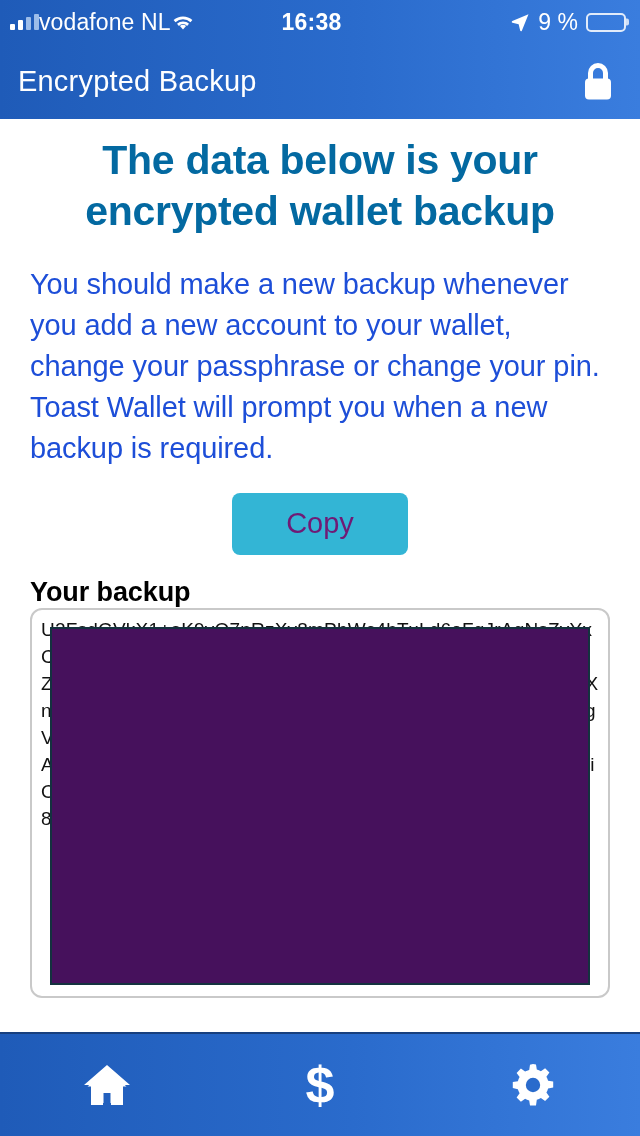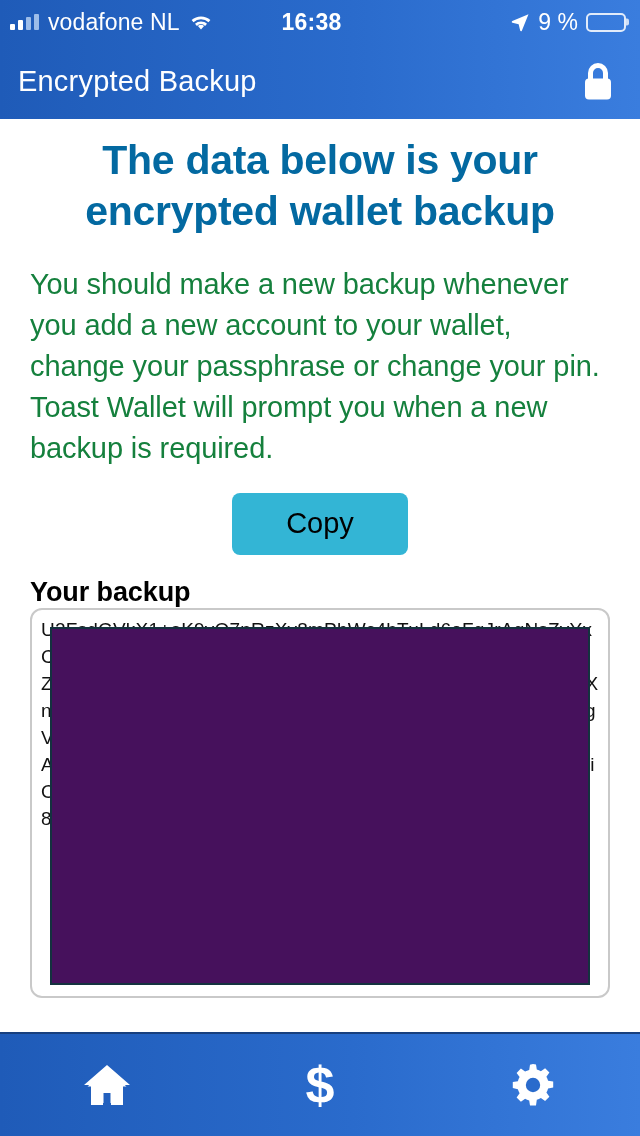--- a/index.html
+++ b/index.html
@@ -28,21 +28,20 @@
     background: linear-gradient(to right, #1f5bb8 0%, #2a6bcc 55%, #3a7dde 100%);
     display: flex;
     align-items: center;
     padding: 0 14px 0 10px;
     color: #ffffff;
     position: relative;
   }
   .status-left {
     display: flex;
     align-items: center;
-    gap: 9px;
   }
   .signal-bars {
     display: flex;
     align-items: flex-end;
     gap: 3px;
     height: 16px;
   }
   .signal-bars i {
     display: block;
     width: 5px;
@@ -152,34 +151,34 @@
     font-weight: bold;
     color: #0369a1;
     text-align: center;
     letter-spacing: -0.3px;
     margin-bottom: 26px;
   }
 
   .body-copy {
     font-size: 29px;
     line-height: 1.42;
-    color: #15803d;
+    color: #1d4ed8;
     text-align: left;
     letter-spacing: -0.1px;
     margin-bottom: 24px;
   }
 
   .copy-row {
     display: flex;
     justify-content: center;
     margin-bottom: 22px;
   }
   .copy-button {
     background: #33b5d5;
-    color: #000000;
+    color: #701a75;
     border: none;
     border-radius: 8px;
     font-family: "Liberation Sans", sans-serif;
     font-size: 29px;
     padding: 15px 54px;
     cursor: pointer;
     line-height: 1.1;
     text-align: right;
   }
 

